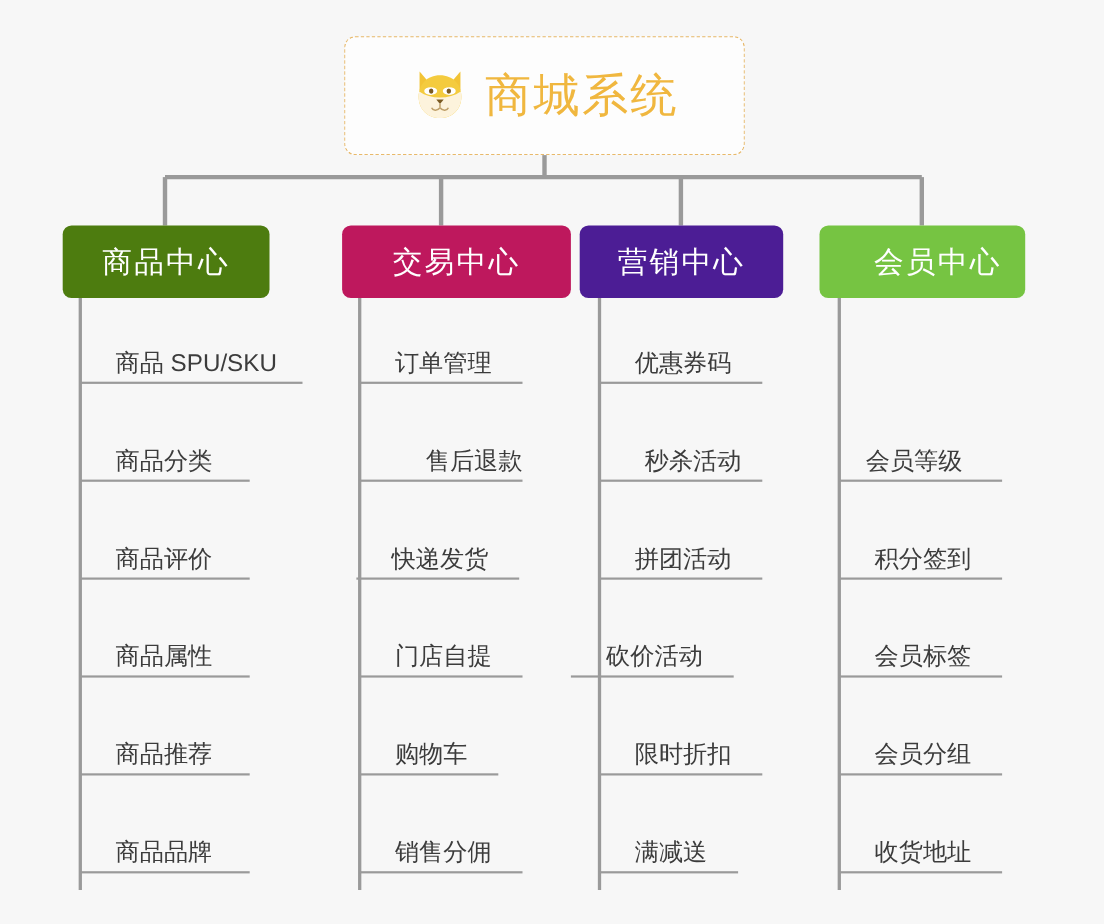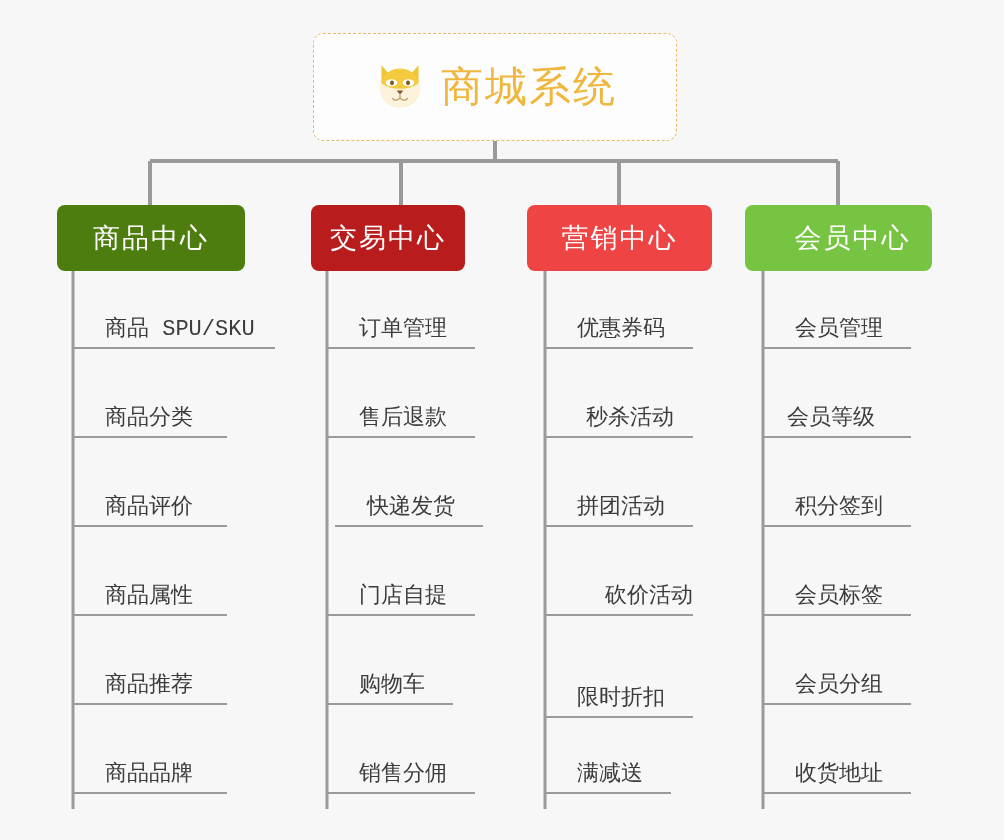--- a/index.html
+++ b/index.html
@@ -61,21 +61,20 @@
   
   .leaf{
     position:absolute;
     z-index:3;
     box-sizing:border-box;
     border-bottom:2px solid #9a9a9a;
     padding:0 0 6px 32px;
     display:flex;
     align-items:flex-end;
     height:34px;
-    font-family:Liberation Mono, monospace;
   }
   .leaf-label{
     font-size:22px;
     color:#3c3c3c;
     line-height:1;
     white-space:nowrap;
   }
 </style>
 </head>
 <body>
@@ -138,70 +137,67 @@
   <div class="leaf" style="left:73px;top:582px;width:154px;">
     <span class="leaf-label">商品属性</span>
   </div>
   <div class="leaf" style="left:73px;top:671px;width:154px;">
     <span class="leaf-label">商品推荐</span>
   </div>
   <div class="leaf" style="left:73px;top:760px;width:154px;">
     <span class="leaf-label">商品品牌</span>
   </div>
 
-  <div class="cat-box" style="left:311px;width:154px;background:#b91c1c;">
+  <div class="cat-box" style="left:311px;width:208px;background:#be185d;">
     <span class="cat-label">交易中心</span>
   </div>
   <div class="leaf" style="left:327px;top:315px;width:148px;">
     <span class="leaf-label">订单管理</span>
   </div>
-  <div class="leaf" style="left:327px;top:404px;width:148px;">
+  <div class="leaf" style="left:327px;top:404px;width:148px;justify-content:flex-end;">
     <span class="leaf-label">售后退款</span>
   </div>
-  <div class="leaf" style="left:335px;top:493px;width:148px;">
+  <div class="leaf" style="left:324px;top:493px;width:148px;">
     <span class="leaf-label">快递发货</span>
   </div>
   <div class="leaf" style="left:327px;top:582px;width:148px;">
     <span class="leaf-label">门店自提</span>
   </div>
   <div class="leaf" style="left:327px;top:671px;width:126px;">
     <span class="leaf-label">购物车</span>
   </div>
   <div class="leaf" style="left:327px;top:760px;width:148px;">
     <span class="leaf-label">销售分佣</span>
   </div>
 
-  <div class="cat-box" style="left:527px;width:185px;background:#ef4444;">
+  <div class="cat-box" style="left:527px;width:185px;background:#4c1d95;">
     <span class="cat-label">营销中心</span>
   </div>
   <div class="leaf" style="left:545px;top:315px;width:148px;">
     <span class="leaf-label">优惠券码</span>
   </div>
   <div class="leaf" style="left:545px;top:404px;width:148px;padding-left:41px;">
     <span class="leaf-label">秒杀活动</span>
   </div>
   <div class="leaf" style="left:545px;top:493px;width:148px;">
     <span class="leaf-label">拼团活动</span>
   </div>
-  <div class="leaf" style="left:545px;top:582px;width:148px;justify-content:flex-end;">
+  <div class="leaf" style="left:519px;top:582px;width:148px;">
     <span class="leaf-label">砍价活动</span>
   </div>
-  <div class="leaf" style="left:545px;top:671px;width:148px;margin-top:13px;">
+  <div class="leaf" style="left:545px;top:671px;width:148px;">
     <span class="leaf-label">限时折扣</span>
   </div>
   <div class="leaf" style="left:545px;top:760px;width:126px;">
     <span class="leaf-label">满减送</span>
   </div>
 
   <div class="cat-box" style="left:745px;width:187px;background:#76c442;padding-left:28px;">
     <span class="cat-label">会员中心</span>
   </div>
-  <div class="leaf" style="left:763px;top:315px;width:148px;">
-    <span class="leaf-label">会员管理</span>
-  </div>
   <div class="leaf" style="left:763px;top:404px;width:148px;padding-left:24px;">
     <span class="leaf-label">会员等级</span>
   </div>
   <div class="leaf" style="left:763px;top:493px;width:148px;">
     <span class="leaf-label">积分签到</span>
   </div>
   <div class="leaf" style="left:763px;top:582px;width:148px;">
     <span class="leaf-label">会员标签</span>
   </div>
   <div class="leaf" style="left:763px;top:671px;width:148px;">

